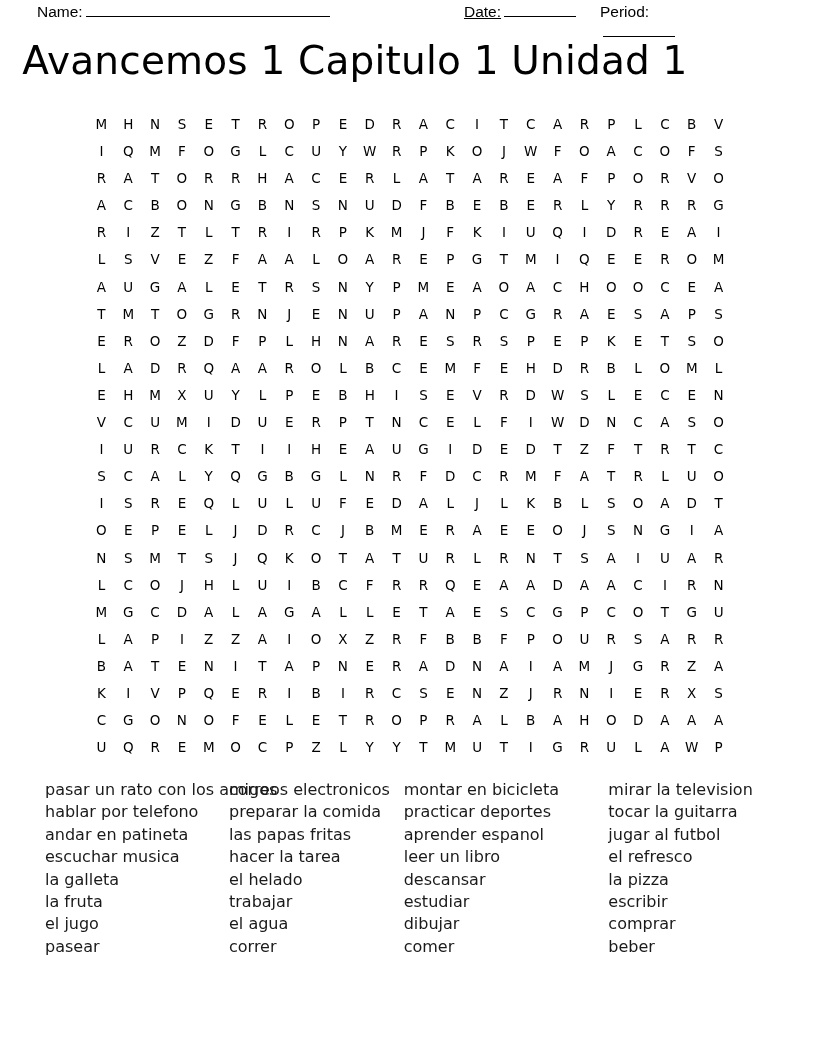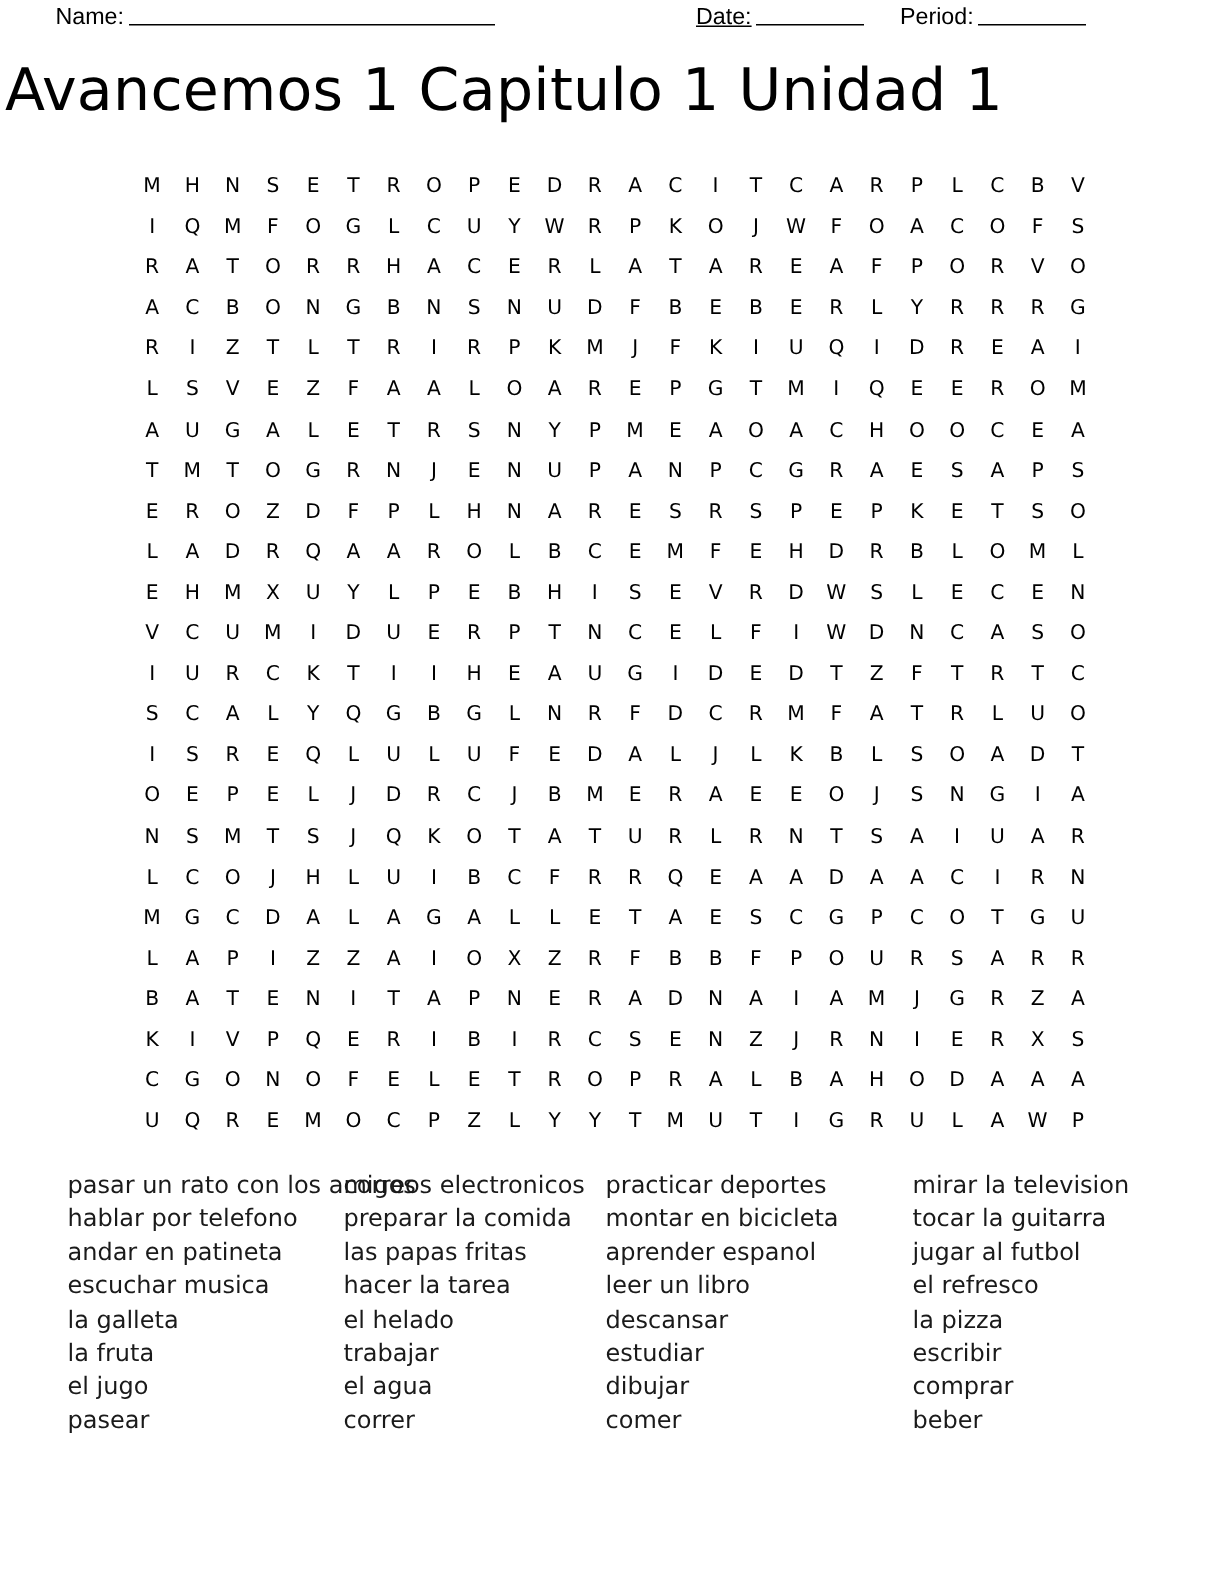--- a/index.html
+++ b/index.html
@@ -42,35 +42,36 @@
     border-bottom: 1px solid #000;
     height: 14px;
     margin-left: 3px;
   }
   .rule-name   { width: 244px; }
   .rule-date   { width: 72px; }
   .rule-period { width: 72px; }
 
   .field-name   { position: absolute; left: 37px;  top: 2px; }
   .field-date   { position: absolute; left: 464px; top: 2px; text-decoration: underline; }
-  .field-period { position: absolute; left: 600px; top: 2px; }
+  .field-period { position: absolute; left: 600px; top: 2px; flex-direction: column; }
 
   
   .puzzle-title {
     position: absolute;
     top: 36px;
     left: 0;
     width: 672px;
     text-align: center;
     font-family: "DejaVu Sans", sans-serif;
     font-size: 39px;
     font-weight: 400;
     letter-spacing: 0.2px;
     line-height: 50px;
     white-space: nowrap;
+    padding-left: 19px;
   }
 
   
   .grid {
     position: absolute;
     top: 111px;
     left: 88px;
     width: 644px;
     display: grid;
     grid-template-columns: repeat(24, 1fr);
@@ -726,22 +727,22 @@
       <div class="word-item">correos electronicos</div>
       <div class="word-item">preparar la comida</div>
       <div class="word-item">las papas fritas</div>
       <div class="word-item">hacer la tarea</div>
       <div class="word-item">el helado</div>
       <div class="word-item">trabajar</div>
       <div class="word-item">el agua</div>
       <div class="word-item">correr</div>
     </div>
     <div class="word-col col-3">
+      <div class="word-item">montar en bicicleta</div>
       <div class="word-item">practicar deportes</div>
-      <div class="word-item">montar en bicicleta</div>
       <div class="word-item">aprender espanol</div>
       <div class="word-item">leer un libro</div>
       <div class="word-item">descansar</div>
       <div class="word-item">estudiar</div>
       <div class="word-item">dibujar</div>
       <div class="word-item">comer</div>
     </div>
     <div class="word-col col-4">
       <div class="word-item">mirar la television</div>
       <div class="word-item">tocar la guitarra</div>

